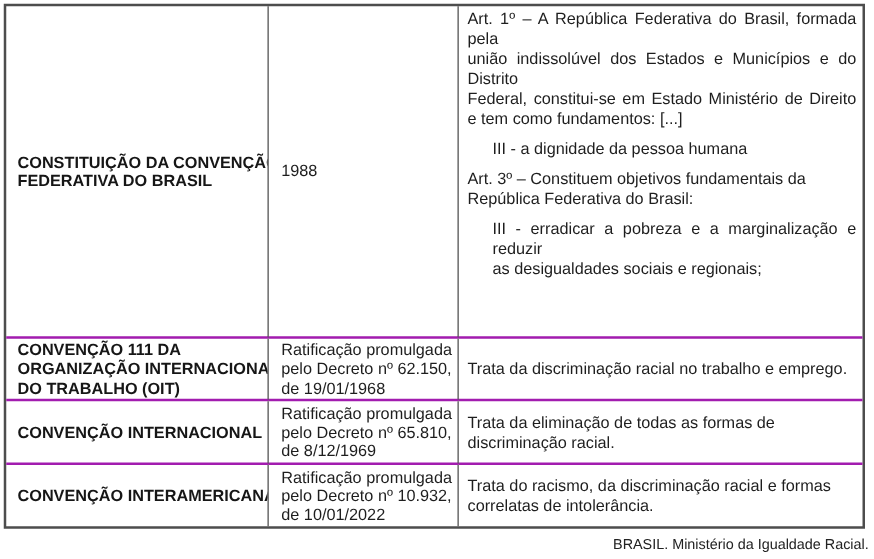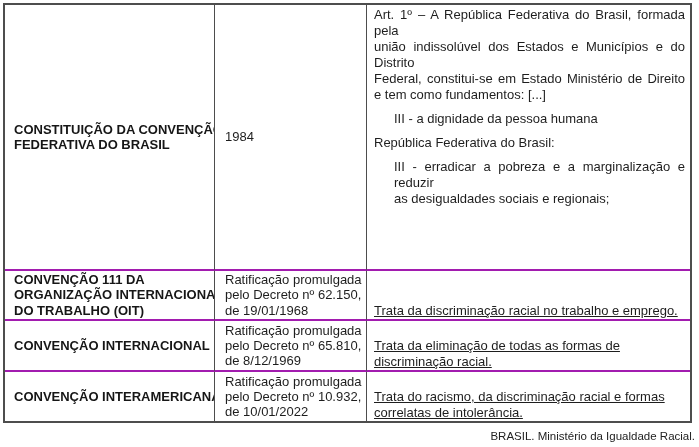--- a/index.html
+++ b/index.html
@@ -57,23 +57,22 @@
   .dline { white-space: nowrap; }
 
   .col-desc {
     font-size: 13px;
     line-height: 16px;
     padding: 2px 5px 0 7px;
   }
   .col-desc.center {
     display: flex;
     flex-direction: column;
-    justify-content: flex-end;
+    justify-content: center;
     padding-top: 0;
-    text-decoration: underline;
   }
   .para { margin: 0 0 8px 0; }
   .col-desc.center .para { margin: 0; }
   .para.indent { padding-left: 20px; }
   .line { white-space: nowrap; }
   .line.stretch {
     white-space: normal;
     text-align: justify;
     text-align-last: justify;
   }
@@ -90,33 +89,34 @@
 </style>
 </head>
 <body>
 
 <div class="law-table">
     <div class="cell col-title b-r b-b">
       <div class="tline">CONSTITUIÇÃO DA CONVENÇÃO</div>
       <div class="tline">FEDERATIVA DO BRASIL</div>
     </div>
     <div class="cell col-date b-r b-b">
-      <div class="dline">1984</div>
+      <div class="dline">1988</div>
     </div>
     <div class="cell col-desc b-b">
       <div class="para">
         <div class="line stretch">Art. 1º – A República Federativa do Brasil, formada pela</div>
         <div class="line stretch">união indissolúvel dos Estados e Municípios e do Distrito</div>
         <div class="line stretch">Federal, constitui-se em Estado Ministério de Direito</div>
         <div class="line">e tem como fundamentos: [...]</div>
       </div>
       <div class="para indent">
         <div class="line">III - a dignidade da pessoa humana</div>
       </div>
       <div class="para">
+        <div class="line">Art. 3º – Constituem objetivos fundamentais da</div>
         <div class="line">República Federativa do Brasil:</div>
       </div>
       <div class="para indent">
         <div class="line stretch">III - erradicar a pobreza e a marginalização e reduzir</div>
         <div class="line">as desigualdades sociais e regionais;</div>
       </div>
     </div>
     <div class="cell col-title b-r b-b">
       <div class="tline">CONVENÇÃO 111 DA</div>
       <div class="tline">ORGANIZAÇÃO INTERNACIONAL</div>

